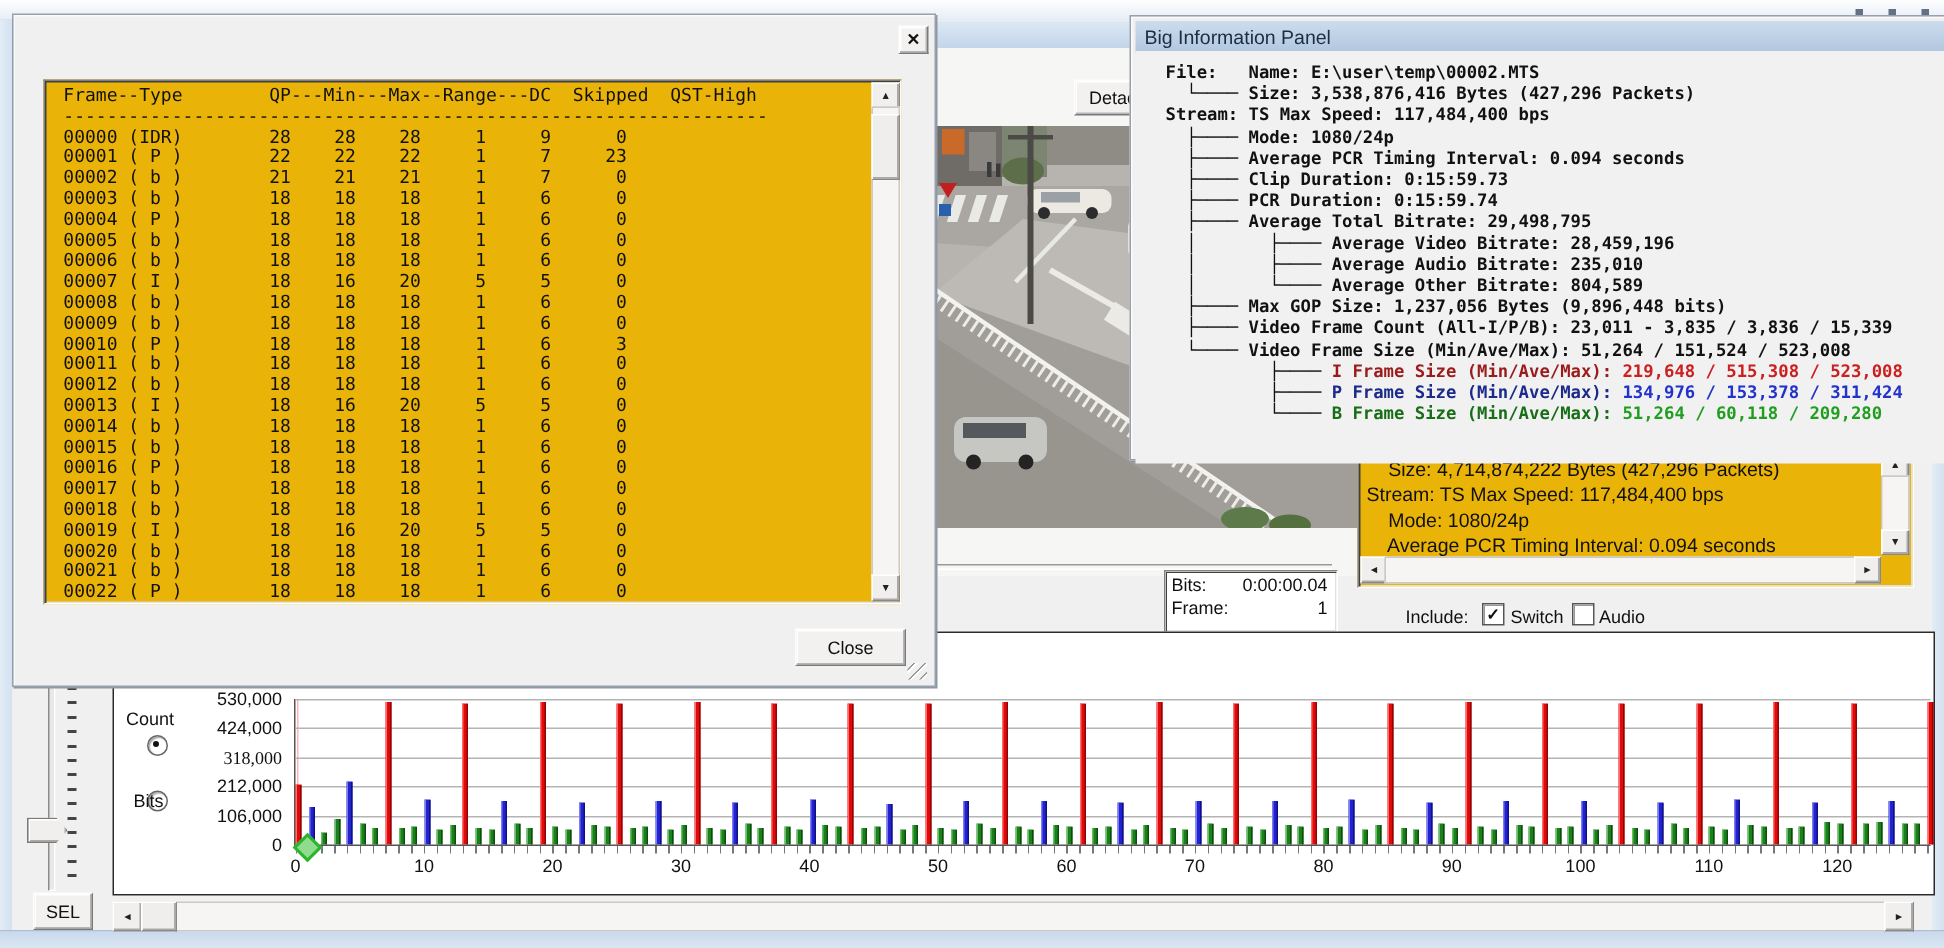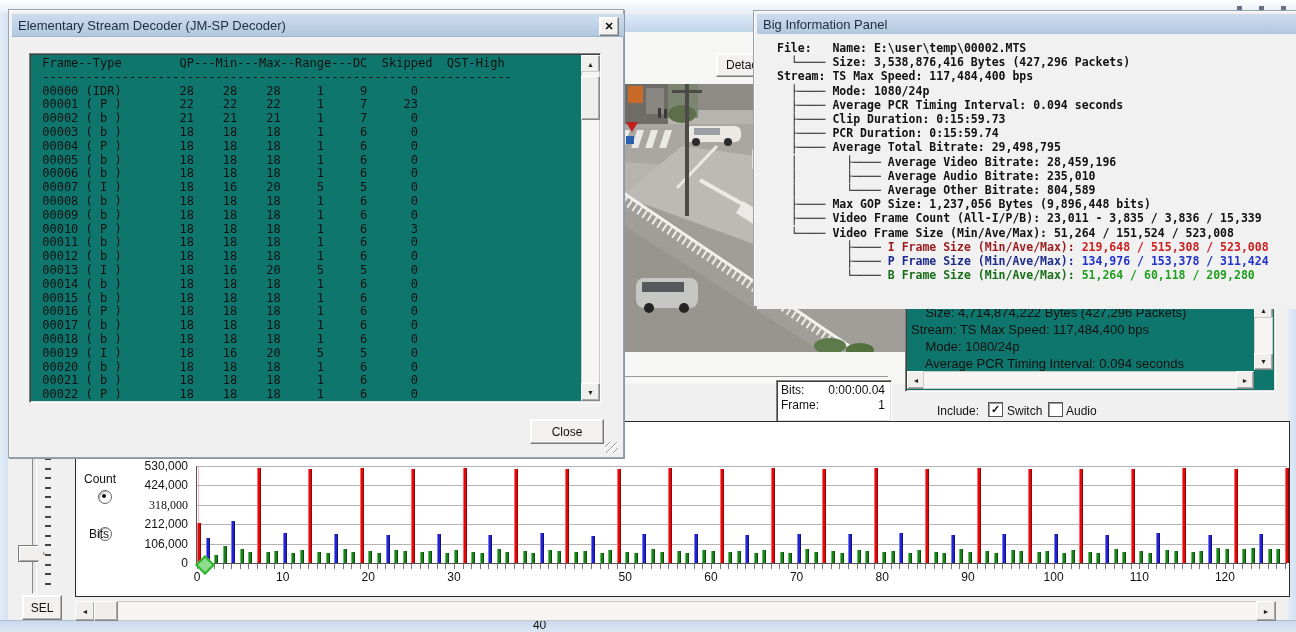--- a/index.html
+++ b/index.html
@@ -13,21 +13,21 @@
   .win-dot{top:6px;width:5px;height:4px;background:#667084;}
   .content-bg{left:8px;top:13px;width:1280px;height:607px;background:#f0f0f0;}
   .main-titlebar{left:8px;top:14px;width:1280px;height:18px;background:linear-gradient(#dde9f6,#c2d5ea);}
   .video-surround{left:614px;top:32px;width:294px;height:352px;background:#f6f6f5;}
   
   .btn{background:#f2f1ef;border:1px solid #7a7a7a;border-top-color:#fdfdfd;border-left-color:#fdfdfd;
        box-shadow:inset -1px -1px 0 #b5b5b5, inset 1px 1px 0 #fff;
        display:flex;align-items:center;justify-content:center;font-size:12px;color:#111;cursor:default;}
   .btn-default-wrap{border:1px solid #000;padding:0;}
   .btn .focus{outline:1px dotted #555;outline-offset:-4px;width:100%;height:100%;display:flex;align-items:center;justify-content:center;}
-  .sunken{background:#0f766e;border:1px solid #808080;border-bottom-color:#fff;border-right-color:#fff;
+  .sunken{background:#eab308;border:1px solid #808080;border-bottom-color:#fff;border-right-color:#fff;
           box-shadow:inset 1px 1px 0 #404040, inset -1px -1px 0 #dfdfdf;}
   .sb-btn{background:#f0efed;border:1px solid #888;border-top-color:#fff;border-left-color:#fff;
           box-shadow:inset -1px -1px 0 #aaa;display:flex;align-items:center;justify-content:center;
           font-size:7px;color:#222;line-height:1;}
   .sb-track{background:#f6f5f3;border:1px solid #c9c9c9;}
   .sb-thumb{background:#efeeec;border:1px solid #888;border-top-color:#fff;border-left-color:#fff;box-shadow:inset -1px -1px 0 #aaa;}
   .checkbox{width:13px;height:13px;background:#fff;border:1px solid #555;box-shadow:inset 1px 1px 0 #999;
             display:flex;align-items:center;justify-content:center;font-size:11px;font-weight:bold;color:#111;}
   .radio{width:12px;height:12px;border-radius:50%;background:#fff;border:1px solid #666;box-shadow:inset 1px 1px 1px #aaa;position:relative;}
   .radio.sel::after{content:"";position:absolute;left:3px;top:3px;width:4px;height:4px;border-radius:50%;background:#111;}
@@ -332,21 +332,21 @@
       <div class="bar I" style="left: 1087.9px; height: 95px;"></div>
     </div>
   <div class="abs" style="left:197px;top:563px;width:1090px;height:1px;background:#555"></div>
   <div class="abs" style="left:197px;top:564px;width:1090px;height:5px;background:repeating-linear-gradient(90deg,#777 0,#777 1px,transparent 1px,transparent 8.566px)"></div>
   <div class="abs" style="left:198px;top:558px;width:10px;height:10px;background:#8fdc8f;border:2px solid #2ab52a;transform:rotate(45deg)"></div>
   <div id="xlabels">
       <div class="xlab" style="left: 197px;">0</div>
       <div class="xlab" style="left: 282.7px;">10</div>
       <div class="xlab" style="left: 368.3px;">20</div>
       <div class="xlab" style="left: 454px;">30</div>
-      <div class="xlab" style="left: 539.6px; margin-top: 48px;">40</div>
+      <div class="xlab" style="left: 539.6px;">40</div>
       <div class="xlab" style="left: 625.3px;">50</div>
       <div class="xlab" style="left: 711px;">60</div>
       <div class="xlab" style="left: 796.6px;">70</div>
       <div class="xlab" style="left: 882.3px;">80</div>
       <div class="xlab" style="left: 967.9px;">90</div>
       <div class="xlab" style="left: 1053.6px;">100</div>
       <div class="xlab" style="left: 1139.3px;">110</div>
       <div class="xlab" style="left: 1224.9px;">120</div>
     </div>
 
@@ -360,23 +360,20 @@
   <div class="abs sb-track" style="left:75px;top:601px;width:1199px;height:18px"></div>
   <div class="abs sb-btn" style="left:75px;top:601px;width:18px;height:18px">
       <span>◄</span>
     </div>
   <div class="abs sb-thumb" style="left:94px;top:601px;width:22px;height:18px"></div>
   <div class="abs sb-btn" style="left:1256px;top:601px;width:18px;height:18px">
       <span>►</span>
     </div>
 
   <div class="abs float-win" style="left:8px;top:9px;width:614px;height:447px">
-    <div class="titlebar abs" style="left:3px;top:4px;width:606px;height:22px">
-      <span>Elementary Stream Decoder (JM-SP Decoder)</span>
-    </div>
     <div class="abs btn" style="left:590px;top:7px;width:18px;height:17px;font-weight:bold;font-size:11px">
       <span>✕</span>
     </div>
     <div class="abs sunken" style="left:20px;top:43px;width:570px;height:348px;overflow:hidden">
       <pre id="es-table" class="mono" style="position:absolute;left:5px;top:3px;margin:0;font-size:12px;line-height:13.8px"> Frame--Type        QP---Min---Max--Range---DC  Skipped  QST-High
  -----------------------------------------------------------------
  00000 (IDR)        28    28    28     1     9      0
  00001 ( P )        22    22    22     1     7     23
  00002 ( b )        21    21    21     1     7      0
  00003 ( b )        18    18    18     1     6      0

